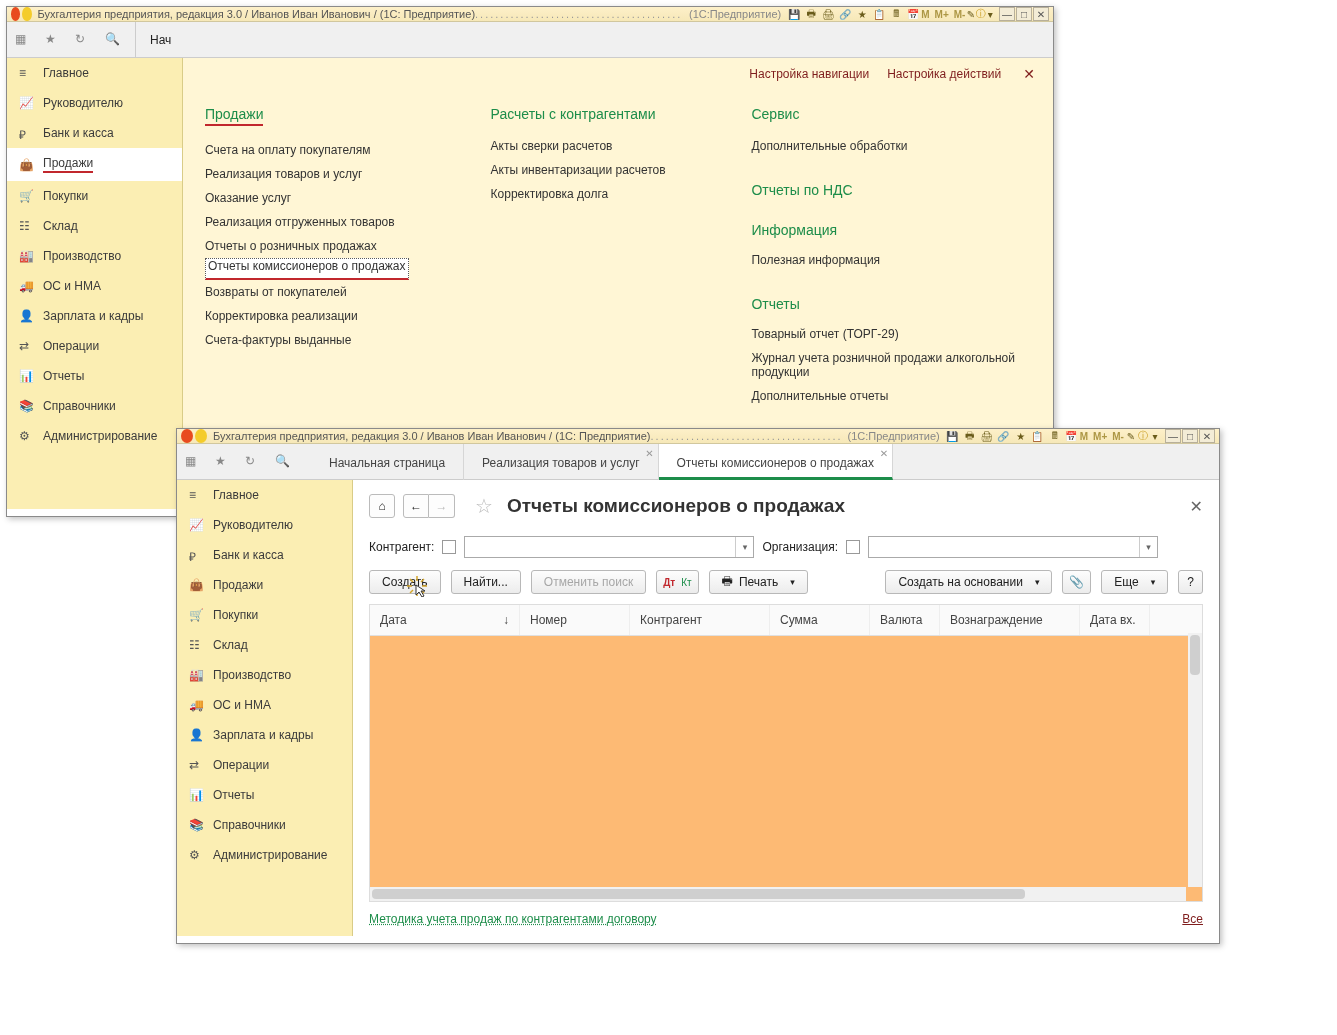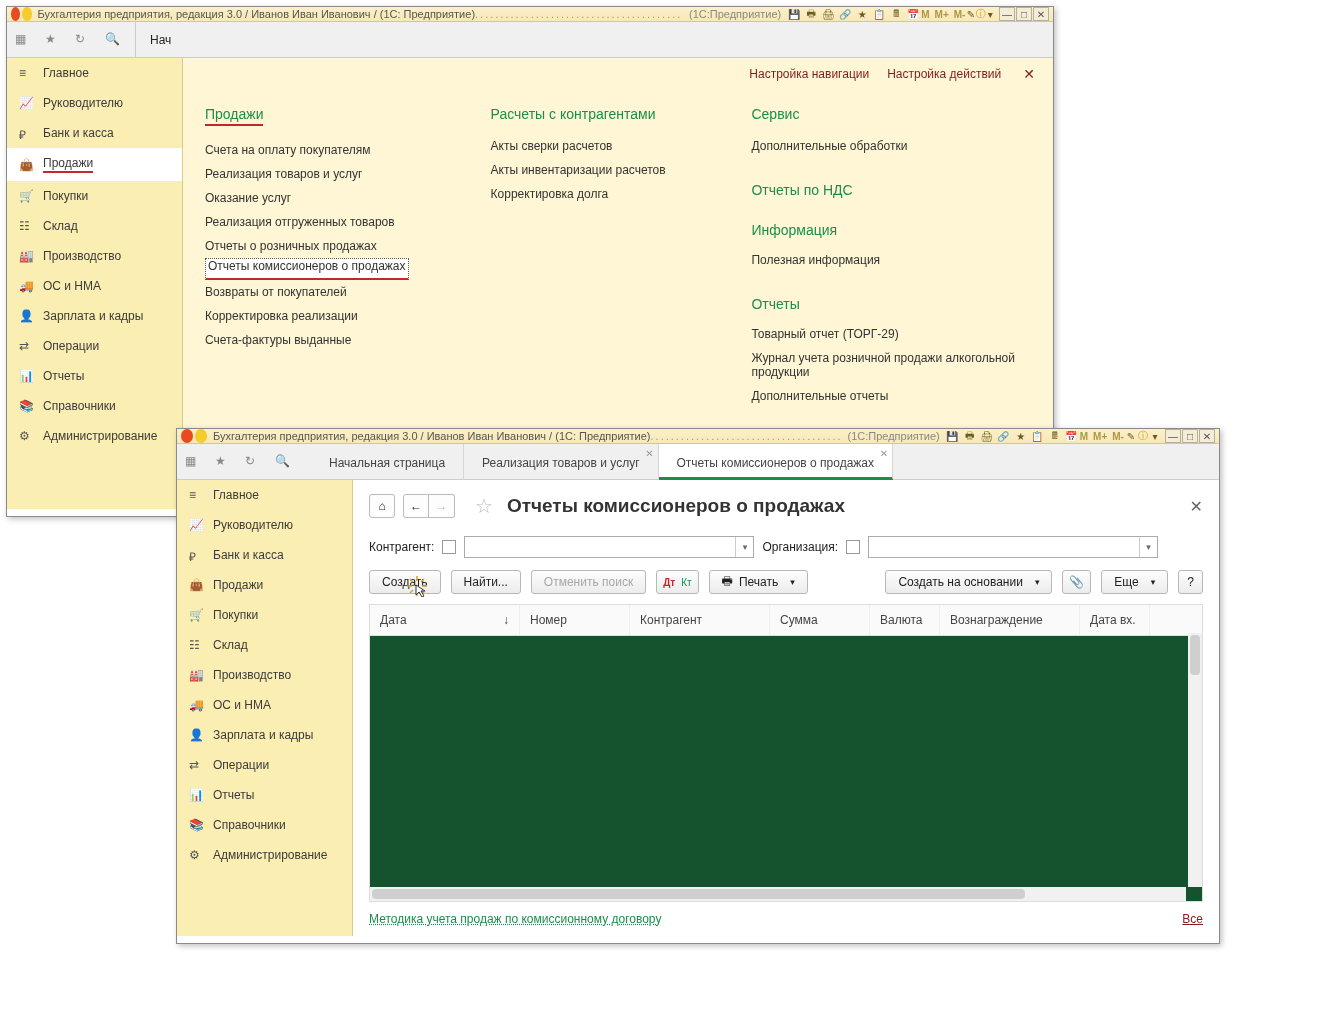--- a/index.html
+++ b/index.html
@@ -53,21 +53,21 @@
   .closeX { margin-left:auto; font-size:16px; color:#666; }
   .filters { display:flex; align-items:center; gap:8px; margin-top:18px; font-size:12px; }
   .chk { width:14px; height:14px; border:1px solid #999; background:#fff; }
   .sel { height:22px; border:1px solid #aaa; background:#fff; display:flex; align-items:center; }
   .sel .dd { width:18px; border-left:1px solid #ccc; text-align:center; font-size:9px; color:#666; align-self:stretch; display:flex; align-items:center; justify-content:center; }
   .actions { display:flex; align-items:center; gap:10px; margin-top:12px; }
   .btn { height:24px; border:1px solid #b8b8b8; border-radius:3px; background:linear-gradient(#fdfdfd,#ececec); padding:0 12px; display:flex; align-items:center; font-size:12px; gap:6px; }
   .btn.dis { color:#a7a7a7; }
   .btn .dd { font-size:9px; margin-left:6px; }
   .spacer { flex:1; }
-  .table { margin-top:10px; border:1px solid #ddd; flex:1; min-height:200px; position:relative; background:#14532d; }
+  .table { margin-top:10px; border:1px solid #ddd; flex:1; min-height:200px; position:relative; background:#fdba74; }
   .thead { display:flex; background:#fafafa; border-bottom:1px solid #e0e0e0; }
   .th { padding:8px 10px; font-size:12px; color:#444; border-right:1px solid #eee; display:flex; align-items:center; gap:8px; }
   .hscroll { position:absolute; bottom:0; left:0; right:16px; height:14px; background:#f1f1f1; }
   .hscroll .thumb { position:absolute; left:2px; top:2px; height:10px; width:80%; background:#cfcfcf; border-radius:4px; }
   .vscroll { position:absolute; top:28px; right:0; bottom:14px; width:14px; background:#f1f1f1; }
   .vscroll .thumb { position:absolute; top:2px; left:2px; width:10px; height:40px; background:#cfcfcf; border-radius:4px; }
   .footer { display:flex; padding:10px 0 4px 0; }
   .footer a { color:#1d8d4a; font-size:12px; text-decoration:underline dotted; }
   .footer .all { margin-left:auto; color:#7f1d1d; font-size:12px; text-decoration:underline; }
   .cursor-click { position:absolute; pointer-events:none; }
@@ -459,18 +459,18 @@
             </div>
           </div>
         <div class="hscroll">
             <div class="thumb"></div>
           </div>
         <div class="vscroll">
             <div class="thumb"></div>
           </div>
       </div>
       <div class="footer">
-        <a>Методика учета продаж по комиссионному договору</a>
+        <a>Методика учета продаж по контрагентами договору</a>
         <span class="all">Все</span>
       </div>
     </div>
   </div>
 </div>
 
 </body></html>

